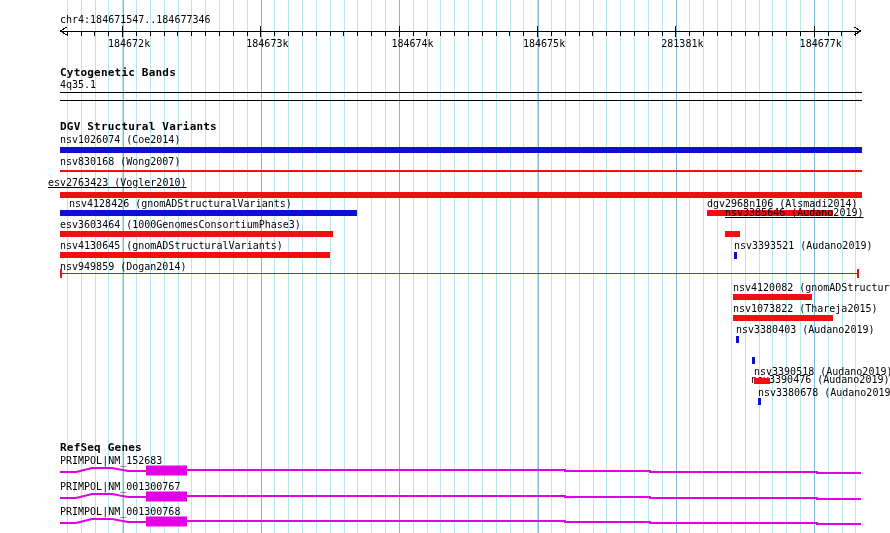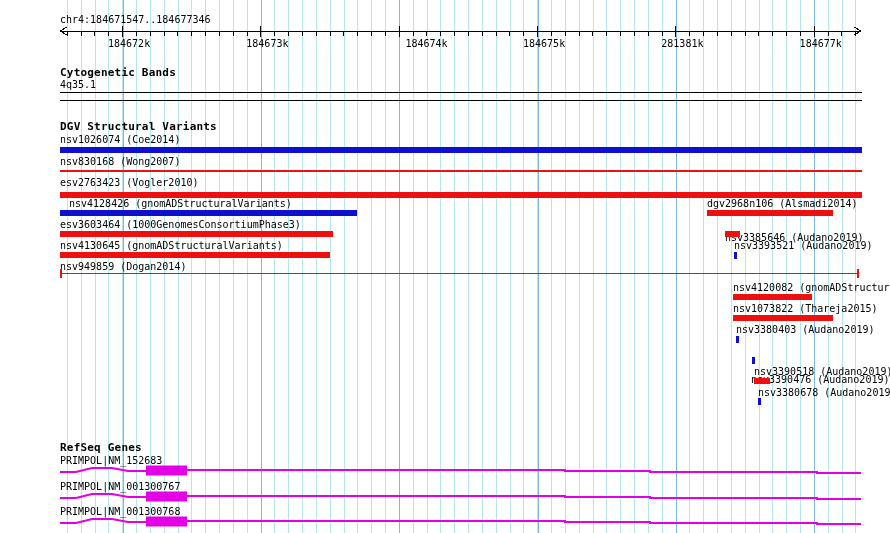--- a/index.html
+++ b/index.html
@@ -107,29 +107,29 @@
   <div class="hdr" style="left:60px;top:67px;">Cytogenetic Bands</div>
   <div class="lbl" style="left:60px;top:79px;">4q35.1</div>
   <div class="bandbox" id="band-box" style="left: 60px; top: 92px; width: 802px; height: 7px;"></div>
 
   <div class="hdr" style="left:60px;top:121px;">DGV Structural Variants</div>
   <div id="variants">
       <div class="lbl" style="left: 60px; top: 134px;">nsv1026074 (Coe2014)</div>
       <div class="bar" style="left: 60px; top: 147px; width: 802px; height: 6px; background: rgb(15, 15, 210);"></div>
       <div class="lbl" style="left: 60px; top: 156px;">nsv830168 (Wong2007)</div>
       <div class="bar" style="left: 60px; top: 170px; width: 802px; height: 2px; background: rgb(238, 15, 15);"></div>
-      <div class="lbl" style="left: 60px; top: 177px;">esv2763423 (Vogler2010)</div>
+      <div class="lbl" style="left: 48px; top: 177px; text-decoration: underline;">esv2763423 (Vogler2010)</div>
       <div class="bar" style="left: 60px; top: 192px; width: 802px; height: 6px; background: rgb(238, 15, 15);"></div>
       <div class="lbl" style="left: 60px; top: 198px; margin-left: 9px;">nsv4128426 (gnomADStructuralVariants)</div>
       <div class="bar" style="left: 60px; top: 210px; width: 297px; height: 6px; background: rgb(15, 15, 210);"></div>
       <div class="lbl" style="left: 707px; top: 198px;">dgv2968n106 (Alsmadi2014)</div>
       <div class="bar" style="left: 707px; top: 210px; width: 126px; height: 6px; background: rgb(238, 15, 15);"></div>
       <div class="lbl" style="left: 60px; top: 219px;">esv3603464 (1000GenomesConsortiumPhase3)</div>
       <div class="bar" style="left: 60px; top: 231px; width: 273px; height: 6px; background: rgb(238, 15, 15);"></div>
-      <div class="lbl" style="left: 725px; top: 232px;">nsv3385646 (Audano2019)</div>
+      <div class="lbl" style="left: 725px; top: 207px; text-decoration: underline;">nsv3385646 (Audano2019)</div>
       <div class="bar" style="left: 725px; top: 231px; width: 15px; height: 6px; background: rgb(238, 15, 15);"></div>
       <div class="lbl" style="left: 60px; top: 240px;">nsv4130645 (gnomADStructuralVariants)</div>
       <div class="bar" style="left: 60px; top: 252px; width: 270px; height: 6px; background: rgb(238, 15, 15);"></div>
       <div class="lbl" style="left: 734px; top: 240px;">nsv3393521 (Audano2019)</div>
       <div class="bar" style="left: 734px; top: 252px; width: 3px; height: 7px; background: rgb(15, 15, 210);"></div>
       <div class="lbl" style="left: 60px; top: 261px;">nsv949859 (Dogan2014)</div>
       <div class="bar" style="left: 60px; top: 273px; width: 799px; height: 1px; background: rgb(238, 15, 15);"></div>
       <div class="bar" style="left: 60px; top: 269px; width: 2px; height: 9px; background: rgb(238, 15, 15);"></div>
       <div class="bar" style="left: 857px; top: 269px; width: 2px; height: 9px; background: rgb(238, 15, 15);"></div>
       <div class="lbl" style="left: 733px; top: 282px;">nsv4120082 (gnomADStructur</div>
@@ -159,17 +159,17 @@
         <rect x="146" y="4.5" width="41" height="10" fill="#e400e4"></rect>
       </svg>
       <div class="lbl" style="left: 60px; top: 506px;">PRIMPOL|NM_001300768</div>
       <svg width="890" height="18" style="left: 0px; top: 512px; position: absolute;">
         <path d="M60,11 L76,11 L92,7 L112,7 L128,10 L146,10 M187,9 L565,9 L565,10 L650,10 L650,11 L733,11 L817,11 L817,12 L861,12" fill="none" stroke="#e400e4" stroke-width="2"></path>
         <rect x="146" y="4.5" width="41" height="10" fill="#e400e4"></rect>
       </svg>
     </div>
 <div class="ruler-label" style="left: 122.6px; top: 38px;">184672k</div>
     <div class="ruler-label" style="left: 260.9px; top: 38px;">184673k</div>
-    <div class="ruler-label" style="left: 420px; top: 38px;">184674k</div>
+    <div class="ruler-label" style="left: 406px; top: 38px;">184674k</div>
     <div class="ruler-label" style="left: 537.6px; top: 38px;">184675k</div>
     <div class="ruler-label" style="left: 675.9px; top: 38px;">281381k</div>
     <div class="ruler-label" style="left: 814.2px; top: 38px;">184677k</div>
   </div>
 
 </body></html>

